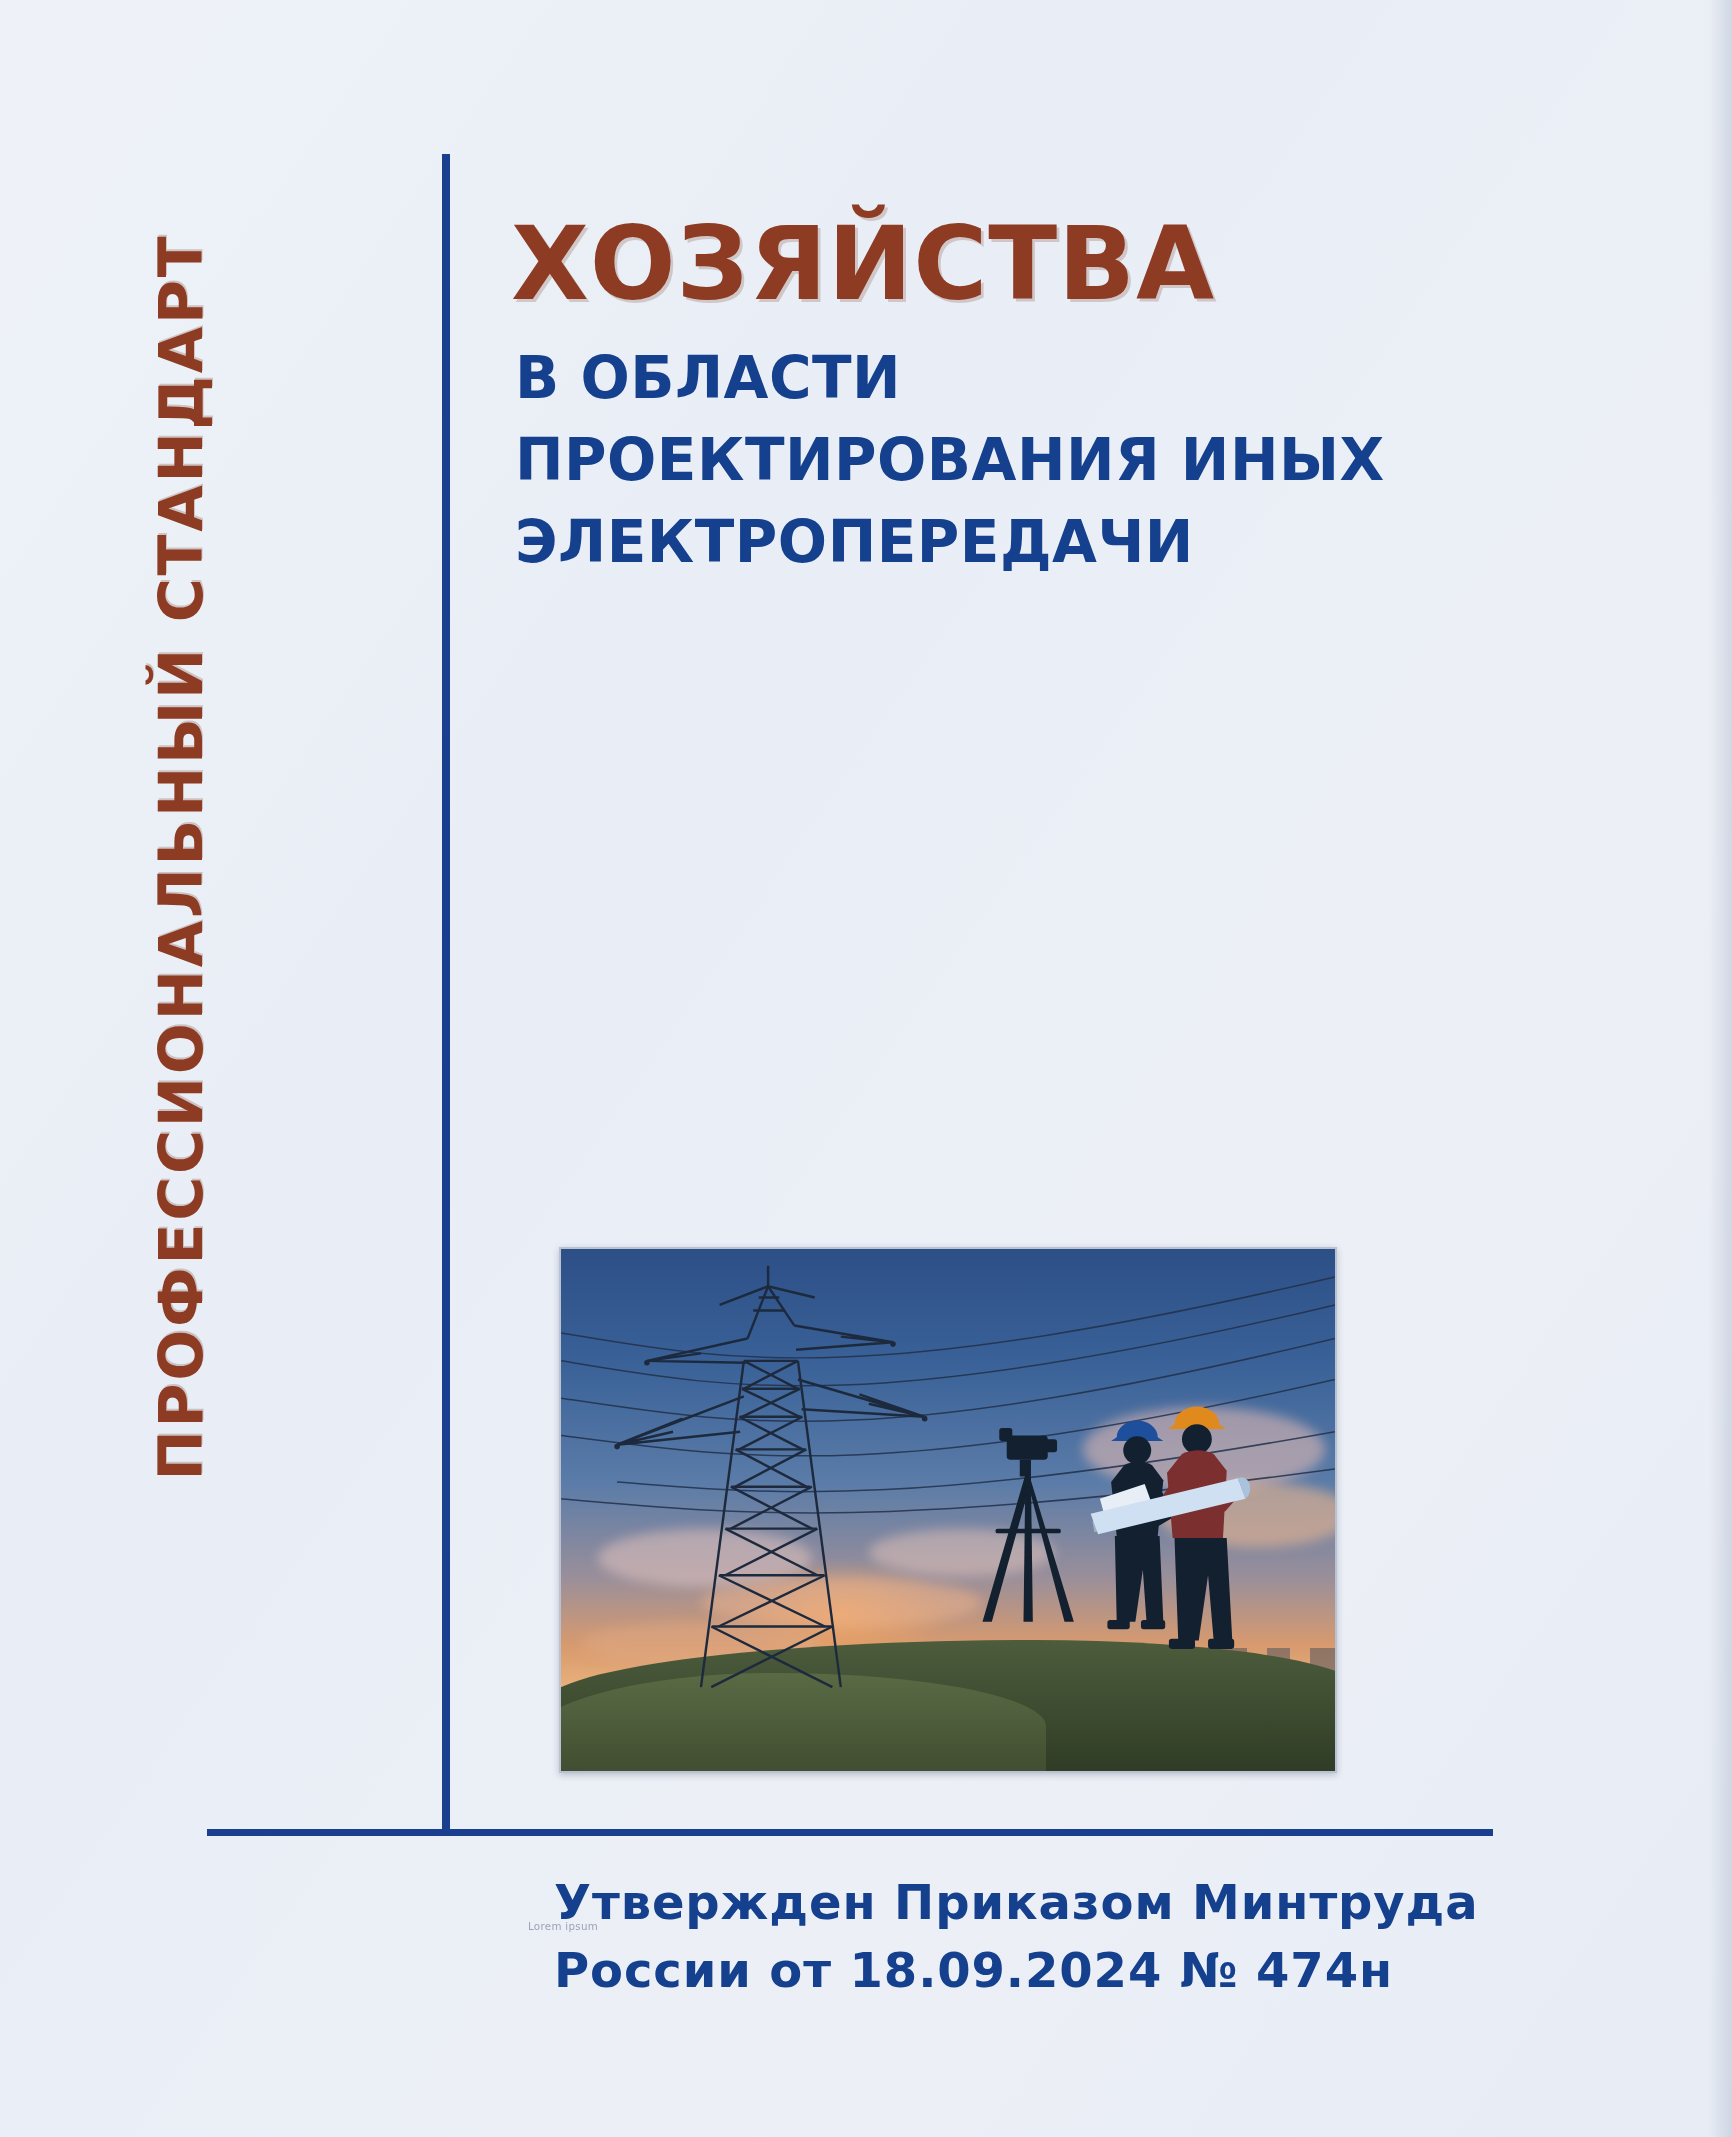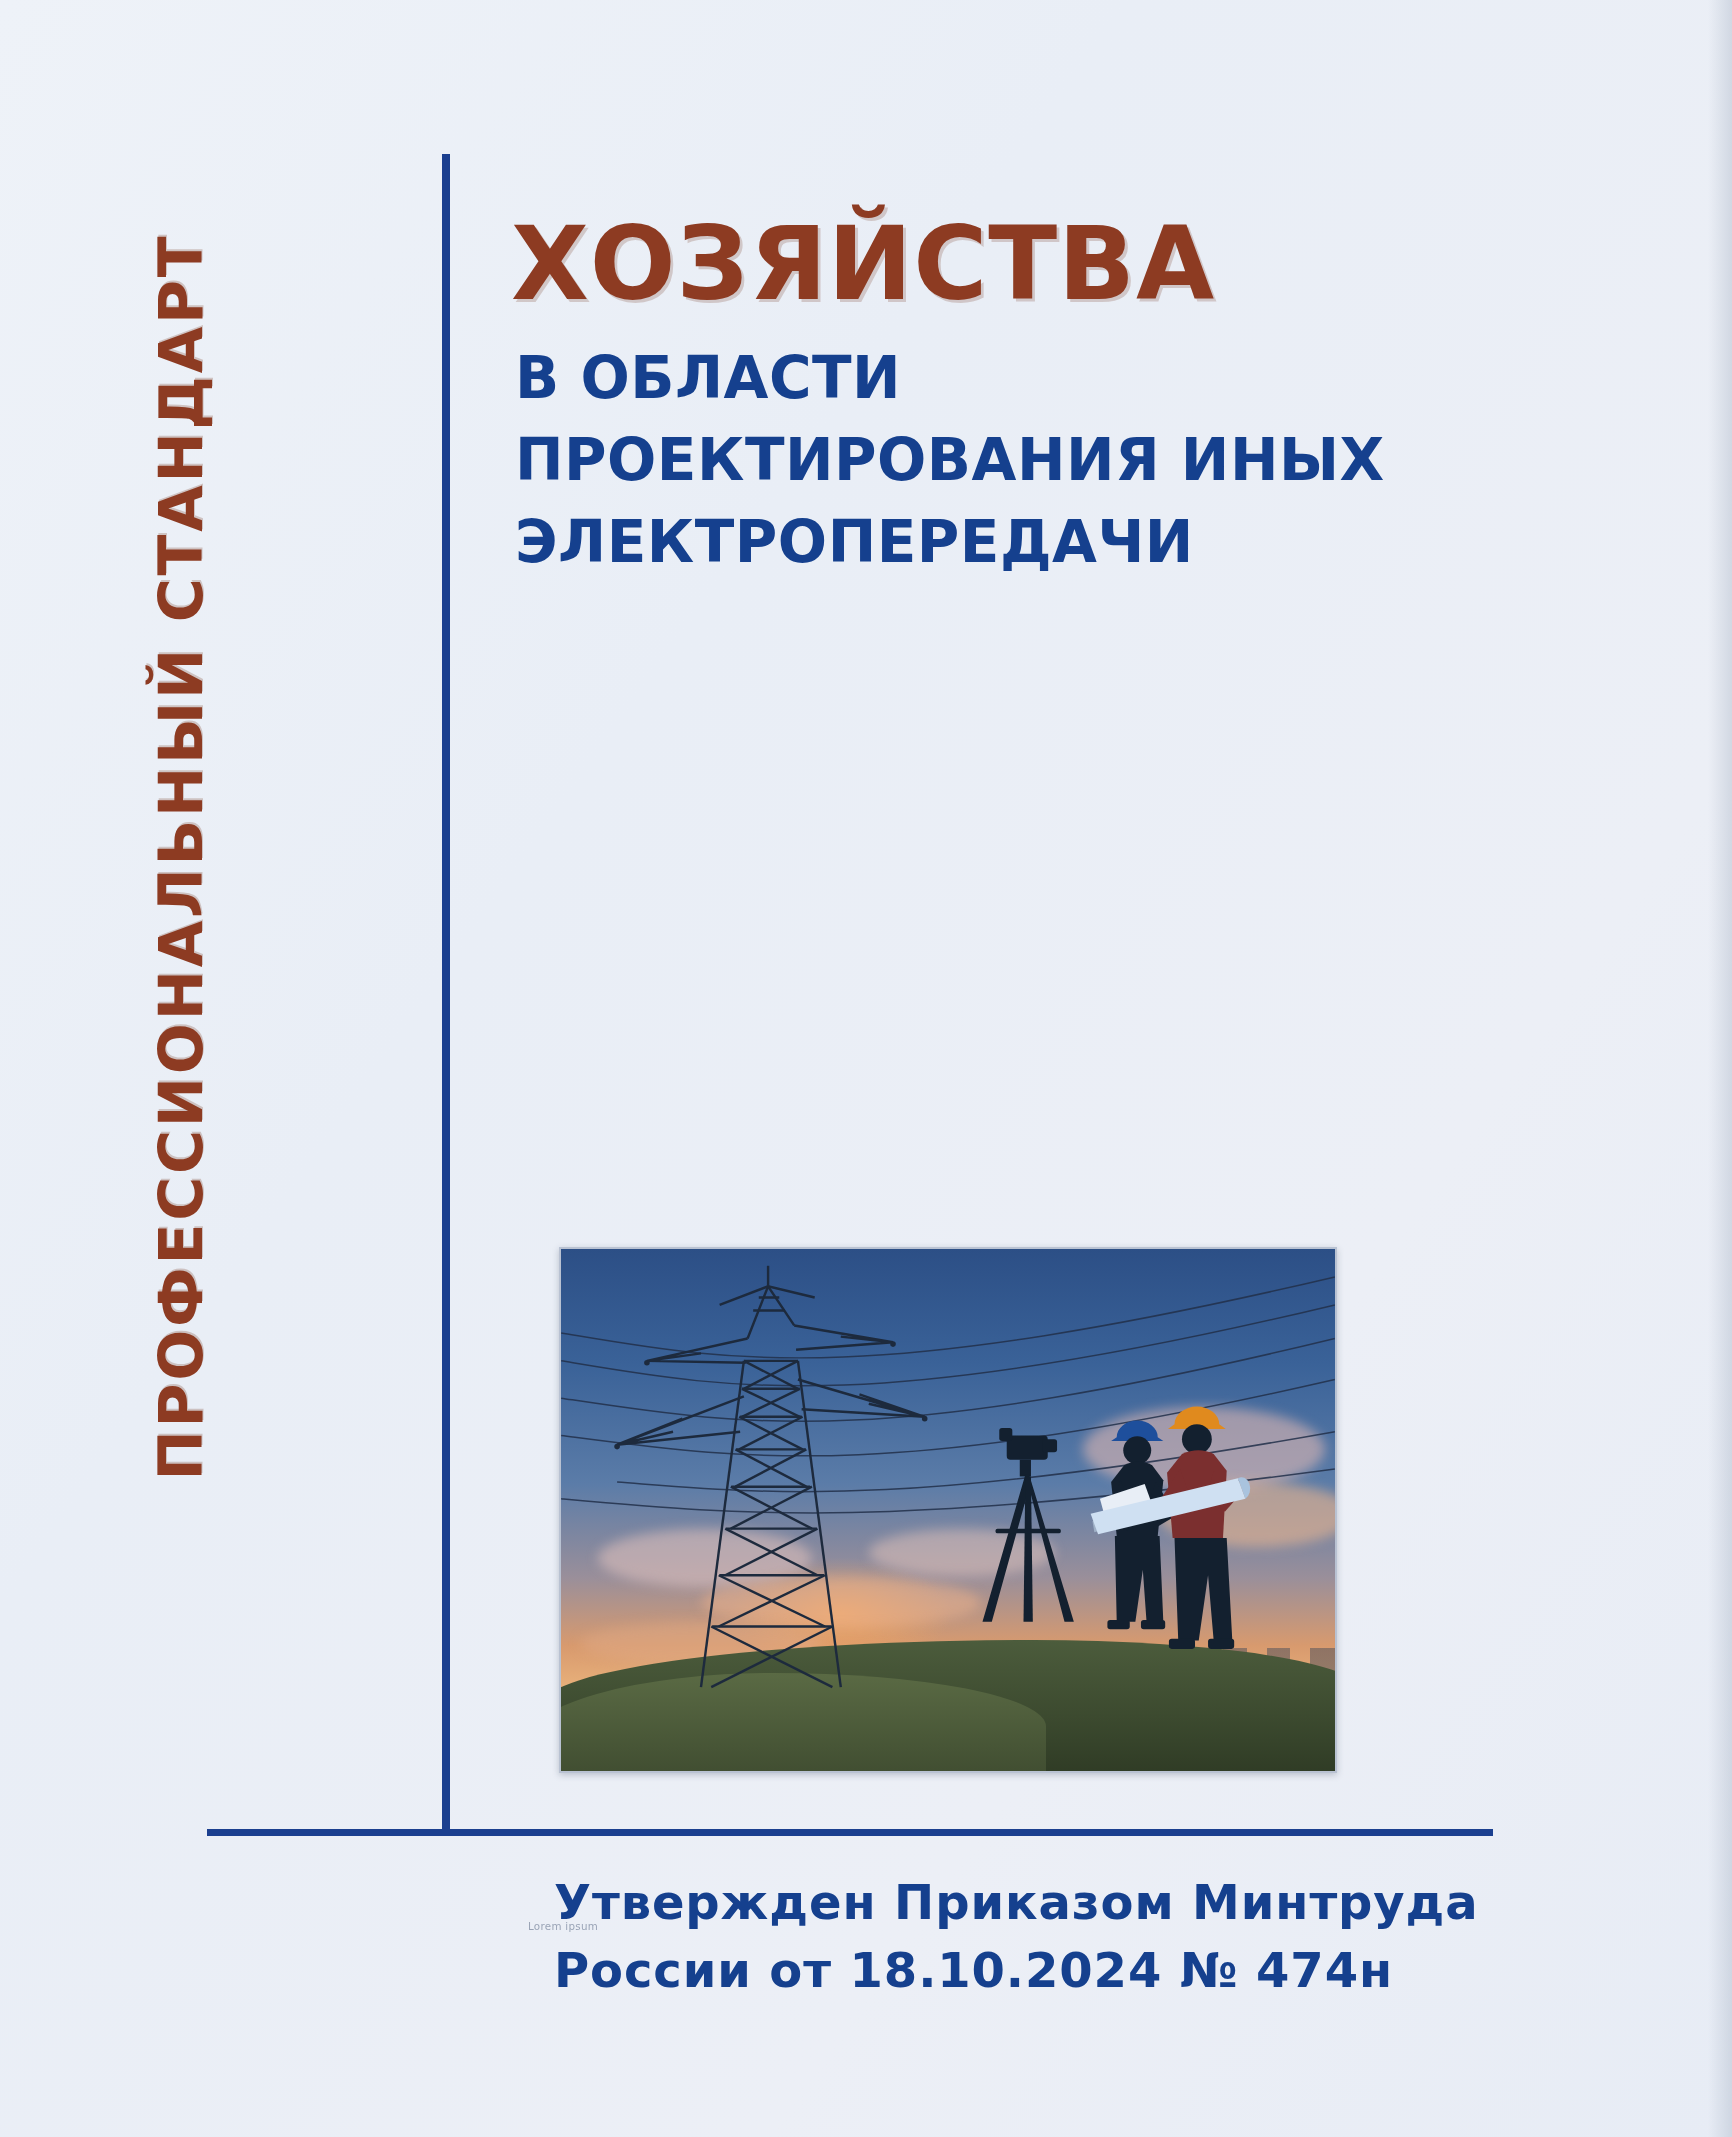--- a/index.html
+++ b/index.html
@@ -311,19 +311,19 @@
 
       <g>
         <path d="M568,284 L726,246 L734,268 L576,306 Z" fill="#cfe0f2"></path>
         <path d="M726,246 a9,12 0 0 1 8,22 z" fill="#a9c3de"></path>
       </g>
     </svg>
   </div>
 
   <div class="approval">
     <span class="ln">Утвержден Приказом Минтруда</span>
-    <span class="ln">России от 18.10.2024 № 474н</span>
+    <span class="ln">России от 18.09.2024 № 474н</span>
   </div>
 
   <div class="watermark">Lorem ipsum</div>
 
 </div>
 
 
 </body></html>

